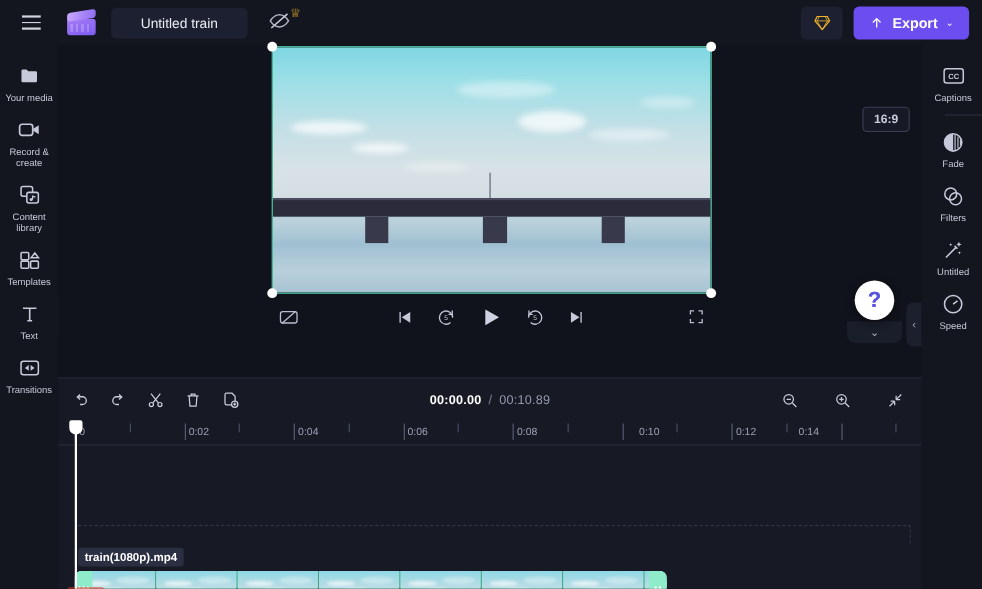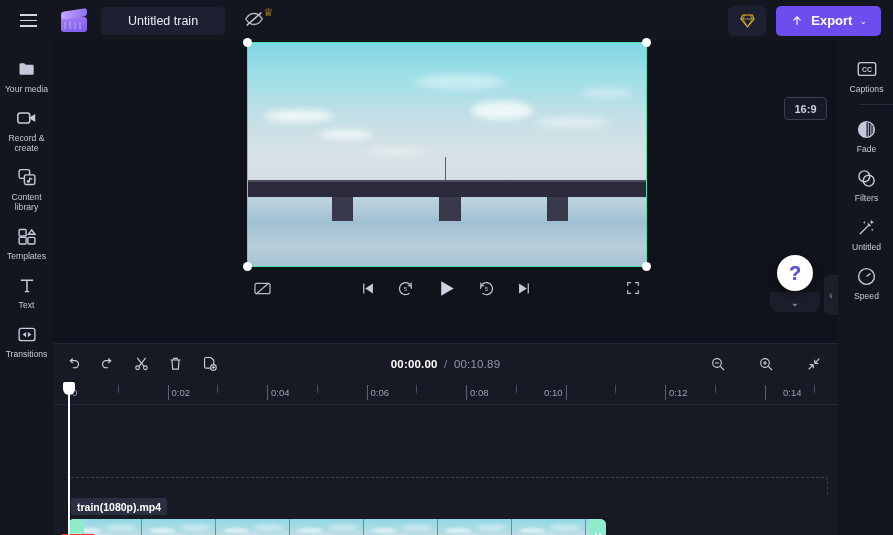--- a/index.html
+++ b/index.html
@@ -567,27 +567,27 @@
         <div class="tick major" style="left: 214px;"></div>
         <div class="tick-lbl" style="left: 218px;">0:04</div>
         <div class="tick" style="left: 263.75px;"></div>
         <div class="tick major" style="left: 313.5px;"></div>
         <div class="tick-lbl" style="left: 317.5px;">0:06</div>
         <div class="tick" style="left: 363.25px;"></div>
         <div class="tick major" style="left: 413px;"></div>
         <div class="tick-lbl" style="left: 417px;">0:08</div>
         <div class="tick" style="left: 462.75px;"></div>
         <div class="tick major" style="left: 512.5px;"></div>
-        <div class="tick-lbl" style="left: 491px;">0:10</div>
+        <div class="tick-lbl" style="left: 528px;">0:10</div>
         <div class="tick" style="left: 562.25px;"></div>
         <div class="tick major" style="left: 612px;"></div>
         <div class="tick-lbl" style="left: 616px;">0:12</div>
         <div class="tick" style="left: 661.75px;"></div>
         <div class="tick major" style="left: 711.5px;"></div>
-        <div class="tick-lbl" style="left: 730px;">0:14</div>
+        <div class="tick-lbl" style="left: 673px;">0:14</div>
         <div class="tick" style="left: 761.25px;"></div>
       </div>
 
     <div id="tracks">
       <div class="dashed-row" id="title-row"></div>
 
       <div id="clip-tooltip">
         <span>train(1080p).mp4</span>
       </div>
 

